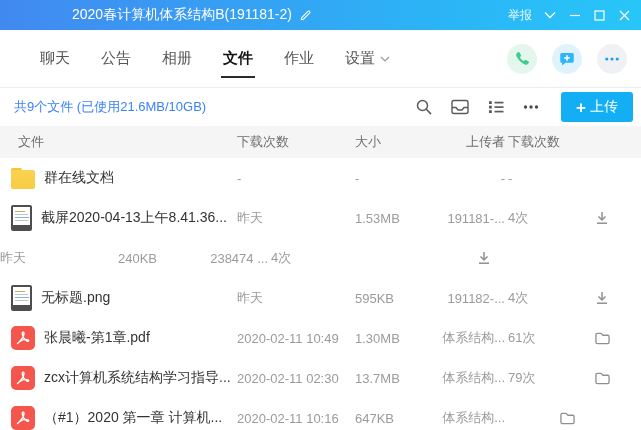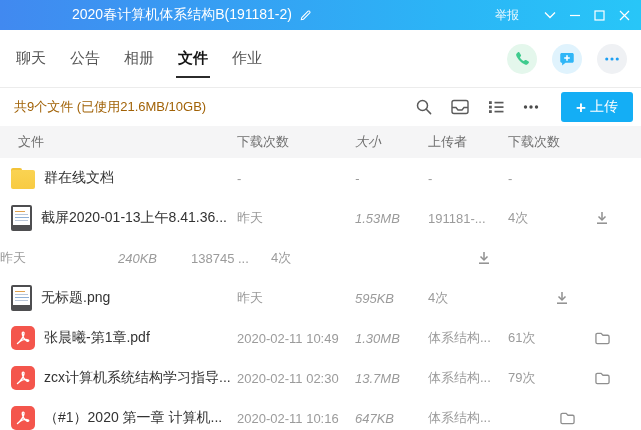--- a/index.html
+++ b/index.html
@@ -6,55 +6,55 @@
   html,body { width:641px; height:430px; overflow:hidden; background:#fff;
               font-family:"Liberation Sans", sans-serif; }
   .app { width:641px; height:326px; position:relative; background:#fff; }
 
   
   .titlebar { height:30px; background:linear-gradient(90deg,#4189f0 0%,#2bb5f6 70%,#28c6f8 100%);
               position:relative; color:#fff; }
   .title-wrap { position:absolute; left:72px; top:0; height:30px; display:flex;
                 align-items:center; gap:7px; font-size:14px; white-space:nowrap; }
   .win-right { position:absolute; right:4px; top:0; height:30px; display:flex; align-items:center; }
-  .report { font-size:12px; opacity:.92; margin-right:18px; cursor:pointer; }
+  .report { font-size:12px; opacity:.92; margin-right:5px; cursor:pointer; }
   .win-btn { width:25px; height:30px; display:flex; align-items:center; justify-content:center; cursor:pointer; }
 
   
   .tabbar { height:58px; border-bottom:1px solid #ececec; display:flex; align-items:stretch;
             padding:0 14px; background:#fff; }
-  .tabs { display:flex; gap:20px; }
+  .tabs { display:flex; gap:27px;margin-left:24px; }
   .tab { font-size:15px; color:#565656; display:flex; align-items:center; position:relative;
          cursor:pointer; padding:0 2px; }
   .tab.active { color:#141414; font-weight:bold; }
   .tab.active::after { content:""; position:absolute; left:0; right:0; bottom:9px; height:2px; background:#2b2b2b; }
   .tab .chev { margin-left:5px; display:inline-flex; }
   .tab-actions { margin-left:auto; display:flex; align-items:center; gap:15px; }
   .circle-btn { width:30px; height:30px; border-radius:50%; display:flex; align-items:center;
                 justify-content:center; cursor:pointer; }
   .cb-phone { background:#e4f7ec; }
   .cb-chat  { background:#e0f3fd; }
   .cb-more  { background:#eff1f4; }
 
   
   .toolbar { height:38px; display:flex; align-items:center; padding:0 8px 0 14px; }
-  .summary { font-size:13px; color:#a16207; }
+  .summary { font-size:13px; color:#3b82f6; }
   .tool-icons { margin-left:auto; display:flex; align-items:center; gap:17px; }
   .tool-btn { display:flex; align-items:center; justify-content:center; cursor:pointer; }
   .upload-btn { width:72px; height:30px; background:#14aef5; color:#fff; border:none; border-radius:3px;
                 font-size:14px; display:flex; align-items:center; justify-content:center; gap:4px;
                 margin-left:4px; cursor:pointer; }
   .upload-btn .plus { font-size:17px; font-weight:bold; line-height:1; }
 
   
   .thead { height:32px; background:#f5f5f6; display:flex; align-items:center; font-size:13px; color:#6f6f6f; }
   .col-name { flex:0 0 237px; padding-left:18px; overflow:hidden; }
   .col-time { flex:0 0 118px; }
-  .col-size { flex:0 0 70px;font-style:italic; }
-  .col-up   { flex:0 0 80px; padding-left:3px; }
+  .col-size { flex:0 0 70px; }
+  .col-up   { flex:0 0 80px; padding-left:3px;text-align:right; }
   .col-dl   { flex:0 0 70px; padding-left:3px; }
   .col-act  { flex:1 1 auto; display:flex; justify-content:center; padding-right:12px; }
 
   .row { height:40px; display:flex; align-items:center; font-size:13px; color:#9b9b9b; cursor:pointer; }
   .row .col-name { display:flex; align-items:center; gap:9px; color:#333; font-size:14px; padding-left:11px; }
   .fname { white-space:nowrap; overflow:hidden; }
 
   
   .icon-folder { width:24px; height:21px; position:relative; flex:0 0 24px; }
   .icon-folder::before { content:""; position:absolute; top:0; left:0; width:11px; height:5px;
@@ -118,20 +118,28 @@
         </div>
       <div class="tab">
           <span>相册</span>
         </div>
       <div class="tab active">
           <span>文件</span>
         </div>
       <div class="tab">
           <span>作业</span>
         </div>
+      <div class="tab">
+        <span>设置</span>
+        <span class="chev">
+          <svg width="10" height="6" viewBox="0 0 10 6">
+              <path d="M1 1 L5 5 L9 1" stroke="#9a9a9a" stroke-width="1.2" fill="none"></path>
+            </svg>
+        </span>
+      </div>
     </div>
     <div class="tab-actions">
       <div class="circle-btn cb-phone">
         <span style="display:inline-flex;">
           <svg width="17" height="17" viewBox="0 0 24 24">
               <path d="M7.6 3.4 L9.8 6.9 C10.2 7.5 10.1 8.3 9.6 8.8 L8.3 10.1 C9.3 12.3 11.7 14.7 13.9 15.7 L15.2 14.4 C15.7 13.9 16.5 13.8 17.1 14.2 L20.6 16.4 C21.3 16.8 21.4 17.8 20.8 18.4 L19 20.2 C18.3 20.9 17.2 21.2 16.2 20.8 C10.9 18.9 5.1 13.1 3.2 7.8 C2.8 6.8 3.1 5.7 3.8 5 L5.6 3.2 C6.2 2.6 7.2 2.7 7.6 3.4 Z" fill="#3fcb8e"></path>
             </svg>
         </span>
       </div>
       <div class="circle-btn cb-chat">
@@ -220,41 +228,41 @@
     <div class="row">
       <div class="col-name">
         <span class="icon-img">
             <span class="page" style="display:block;">
               <i class="ln o" style="display:block;"></i>
               <i class="ln" style="display:block;"></i>
               <i class="ln b" style="display:block;"></i>
               <i class="ln" style="display:block;"></i>
             </span>
           </span>
-        <span class="fname">截屏2020-01-13上午8.41.36...</span>
+        <span class="fname">截屏2020-04-13上午8.41.36...</span>
       </div>
       <div class="col-time">昨天</div>
       <div class="col-size">1.53MB</div>
       <div class="col-up">191181-...</div>
       <div class="col-dl">4次</div>
       <div class="col-act">
         <span style="display:inline-flex;cursor:pointer;">
           <svg width="16" height="16" viewBox="0 0 16 16">
               <line x1="8" y1="2" x2="8" y2="9.5" stroke="#8f8f8f" stroke-width="1.5"></line>
               <path d="M4.5 6.5 L8 10 L11.5 6.5" fill="none" stroke="#8f8f8f" stroke-width="1.5"></path>
               <line x1="3" y1="13.2" x2="13" y2="13.2" stroke="#8f8f8f" stroke-width="1.5"></line>
             </svg>
         </span>
       </div>
     </div>
 
     <div class="row">
       <div class="col-time">昨天</div>
       <div class="col-size">240KB</div>
-      <div class="col-up">138745 ...</div>
+      <div class="col-up">238474 ...</div>
       <div class="col-dl">4次</div>
       <div class="col-act">
         <span style="display:inline-flex;cursor:pointer;">
           <svg width="16" height="16" viewBox="0 0 16 16">
               <line x1="8" y1="2" x2="8" y2="9.5" stroke="#8f8f8f" stroke-width="1.5"></line>
               <path d="M4.5 6.5 L8 10 L11.5 6.5" fill="none" stroke="#8f8f8f" stroke-width="1.5"></path>
               <line x1="3" y1="13.2" x2="13" y2="13.2" stroke="#8f8f8f" stroke-width="1.5"></line>
             </svg>
         </span>
       </div>
@@ -267,20 +275,21 @@
               <i class="ln o" style="display:block;"></i>
               <i class="ln" style="display:block;"></i>
               <i class="ln b" style="display:block;"></i>
               <i class="ln" style="display:block;"></i>
             </span>
           </span>
         <span class="fname">无标题.png</span>
       </div>
       <div class="col-time">昨天</div>
       <div class="col-size">595KB</div>
+      <div class="col-up">191182-...</div>
       <div class="col-dl">4次</div>
       <div class="col-act">
         <span style="display:inline-flex;cursor:pointer;">
           <svg width="16" height="16" viewBox="0 0 16 16">
               <line x1="8" y1="2" x2="8" y2="9.5" stroke="#8f8f8f" stroke-width="1.5"></line>
               <path d="M4.5 6.5 L8 10 L11.5 6.5" fill="none" stroke="#8f8f8f" stroke-width="1.5"></path>
               <line x1="3" y1="13.2" x2="13" y2="13.2" stroke="#8f8f8f" stroke-width="1.5"></line>
             </svg>
         </span>
       </div>

